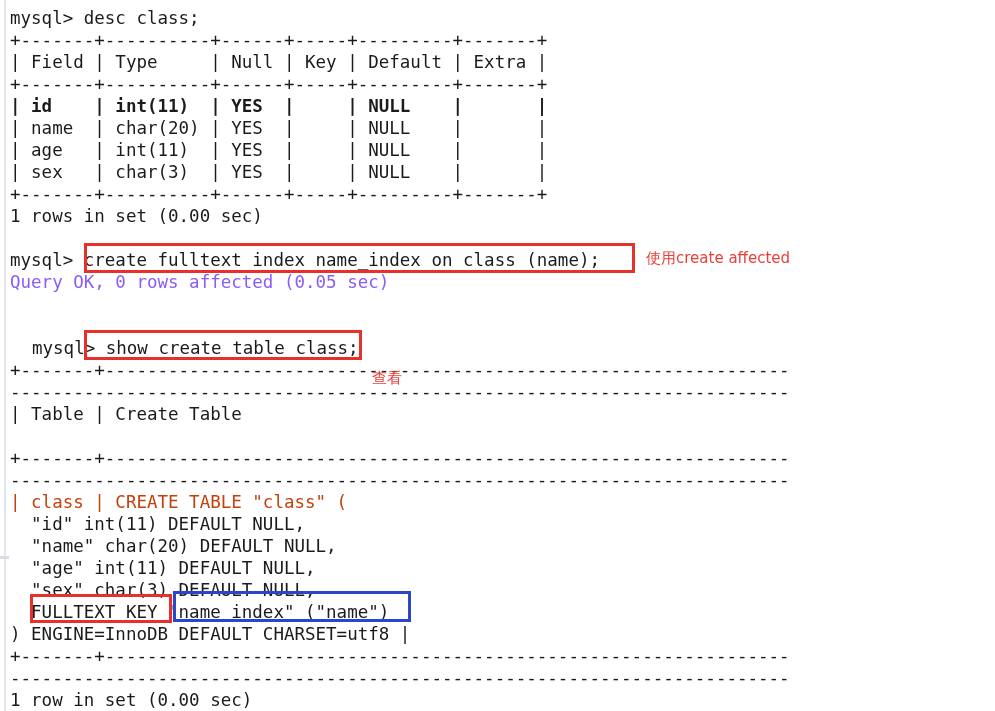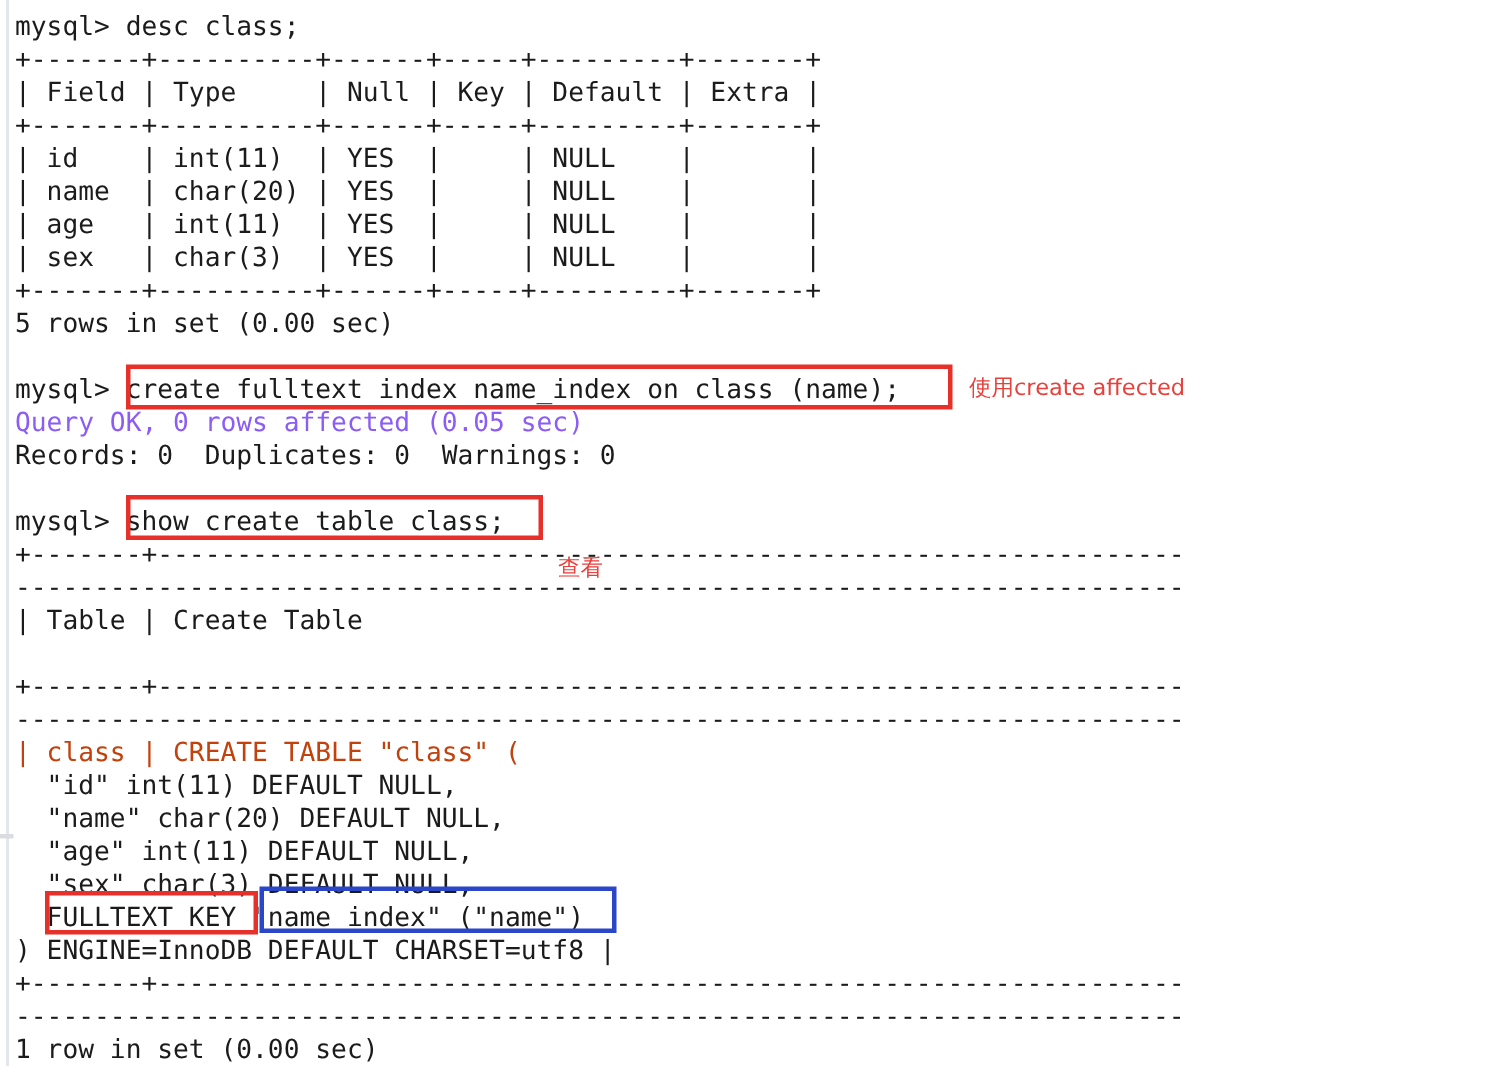--- a/index.html
+++ b/index.html
@@ -82,32 +82,31 @@
 <div id="screen">
 
   <div class="gutter-rule"></div>
   <div class="gutter-rule seg2"></div>
 
   <div class="term" id="terminal-output">
       <div class="line" style="top: 7px; color: rgb(27, 27, 27);">mysql&gt; desc class;</div>
       <div class="line" style="top: 29px; color: rgb(27, 27, 27);">+-------+----------+------+-----+---------+-------+</div>
       <div class="line" style="top: 51px; color: rgb(27, 27, 27);">| Field | Type     | Null | Key | Default | Extra |</div>
       <div class="line" style="top: 73px; color: rgb(27, 27, 27);">+-------+----------+------+-----+---------+-------+</div>
-      <div class="line" style="top: 95px; color: rgb(27, 27, 27);">| id    | int(11)  | YES  |     | NULL    |       |</div>
+      <div class="line" style="top: 95px; color: rgb(27, 27, 27); font-weight: bold;">| id    | int(11)  | YES  |     | NULL    |       |</div>
       <div class="line" style="top: 117px; color: rgb(27, 27, 27);">| name  | char(20) | YES  |     | NULL    |       |</div>
       <div class="line" style="top: 139px; color: rgb(27, 27, 27);">| age   | int(11)  | YES  |     | NULL    |       |</div>
       <div class="line" style="top: 161px; color: rgb(27, 27, 27);">| sex   | char(3)  | YES  |     | NULL    |       |</div>
       <div class="line" style="top: 183px; color: rgb(27, 27, 27);">+-------+----------+------+-----+---------+-------+</div>
-      <div class="line" style="top: 205px; color: rgb(27, 27, 27);">5 rows in set (0.00 sec)</div>
+      <div class="line" style="top: 205px; color: rgb(27, 27, 27);">1 rows in set (0.00 sec)</div>
       <div class="line" style="top: 227px; color: rgb(27, 27, 27);"></div>
       <div class="line" style="top: 249px; color: rgb(27, 27, 27);">mysql&gt; create fulltext index name_index on class (name);</div>
       <div class="line" style="top: 271px; color: #8b5cf6; text-align: center;">Query OK, 0 rows affected (0.05 sec)</div>
-      <div class="line" style="top: 293px; color: rgb(27, 27, 27);">Records: 0  Duplicates: 0  Warnings: 0</div>
       <div class="line" style="top: 315px; color: rgb(27, 27, 27);"></div>
-      <div class="line" style="top: 337px; color: rgb(27, 27, 27);">mysql&gt; show create table class;</div>
+      <div class="line" style="top: 337px; color: rgb(27, 27, 27); margin-left: 22px;">mysql&gt; show create table class;</div>
       <div class="line" style="top: 359px; color: rgb(27, 27, 27);">+-------+-------------------------------------------------------------------------------------------------</div>
       <div class="line" style="top: 381px; color: rgb(27, 27, 27);">-------------------------------------------------------------------------------------------------------</div>
       <div class="line" style="top: 403px; color: rgb(27, 27, 27);">| Table | Create Table</div>
       <div class="line" style="top: 425px; color: rgb(27, 27, 27);"></div>
       <div class="line" style="top: 447px; color: rgb(27, 27, 27);">+-------+-------------------------------------------------------------------------------------------------</div>
       <div class="line" style="top: 469px; color: rgb(27, 27, 27);">-------------------------------------------------------------------------------------------------------</div>
       <div class="line" style="top: 491px; color: #c2410c;">| class | CREATE TABLE "class" (</div>
       <div class="line" style="top: 513px; color: rgb(27, 27, 27);">  "id" int(11) DEFAULT NULL,</div>
       <div class="line" style="top: 535px; color: rgb(27, 27, 27);">  "name" char(20) DEFAULT NULL,</div>
       <div class="line" style="top: 557px; color: rgb(27, 27, 27);">  "age" int(11) DEFAULT NULL,</div>

